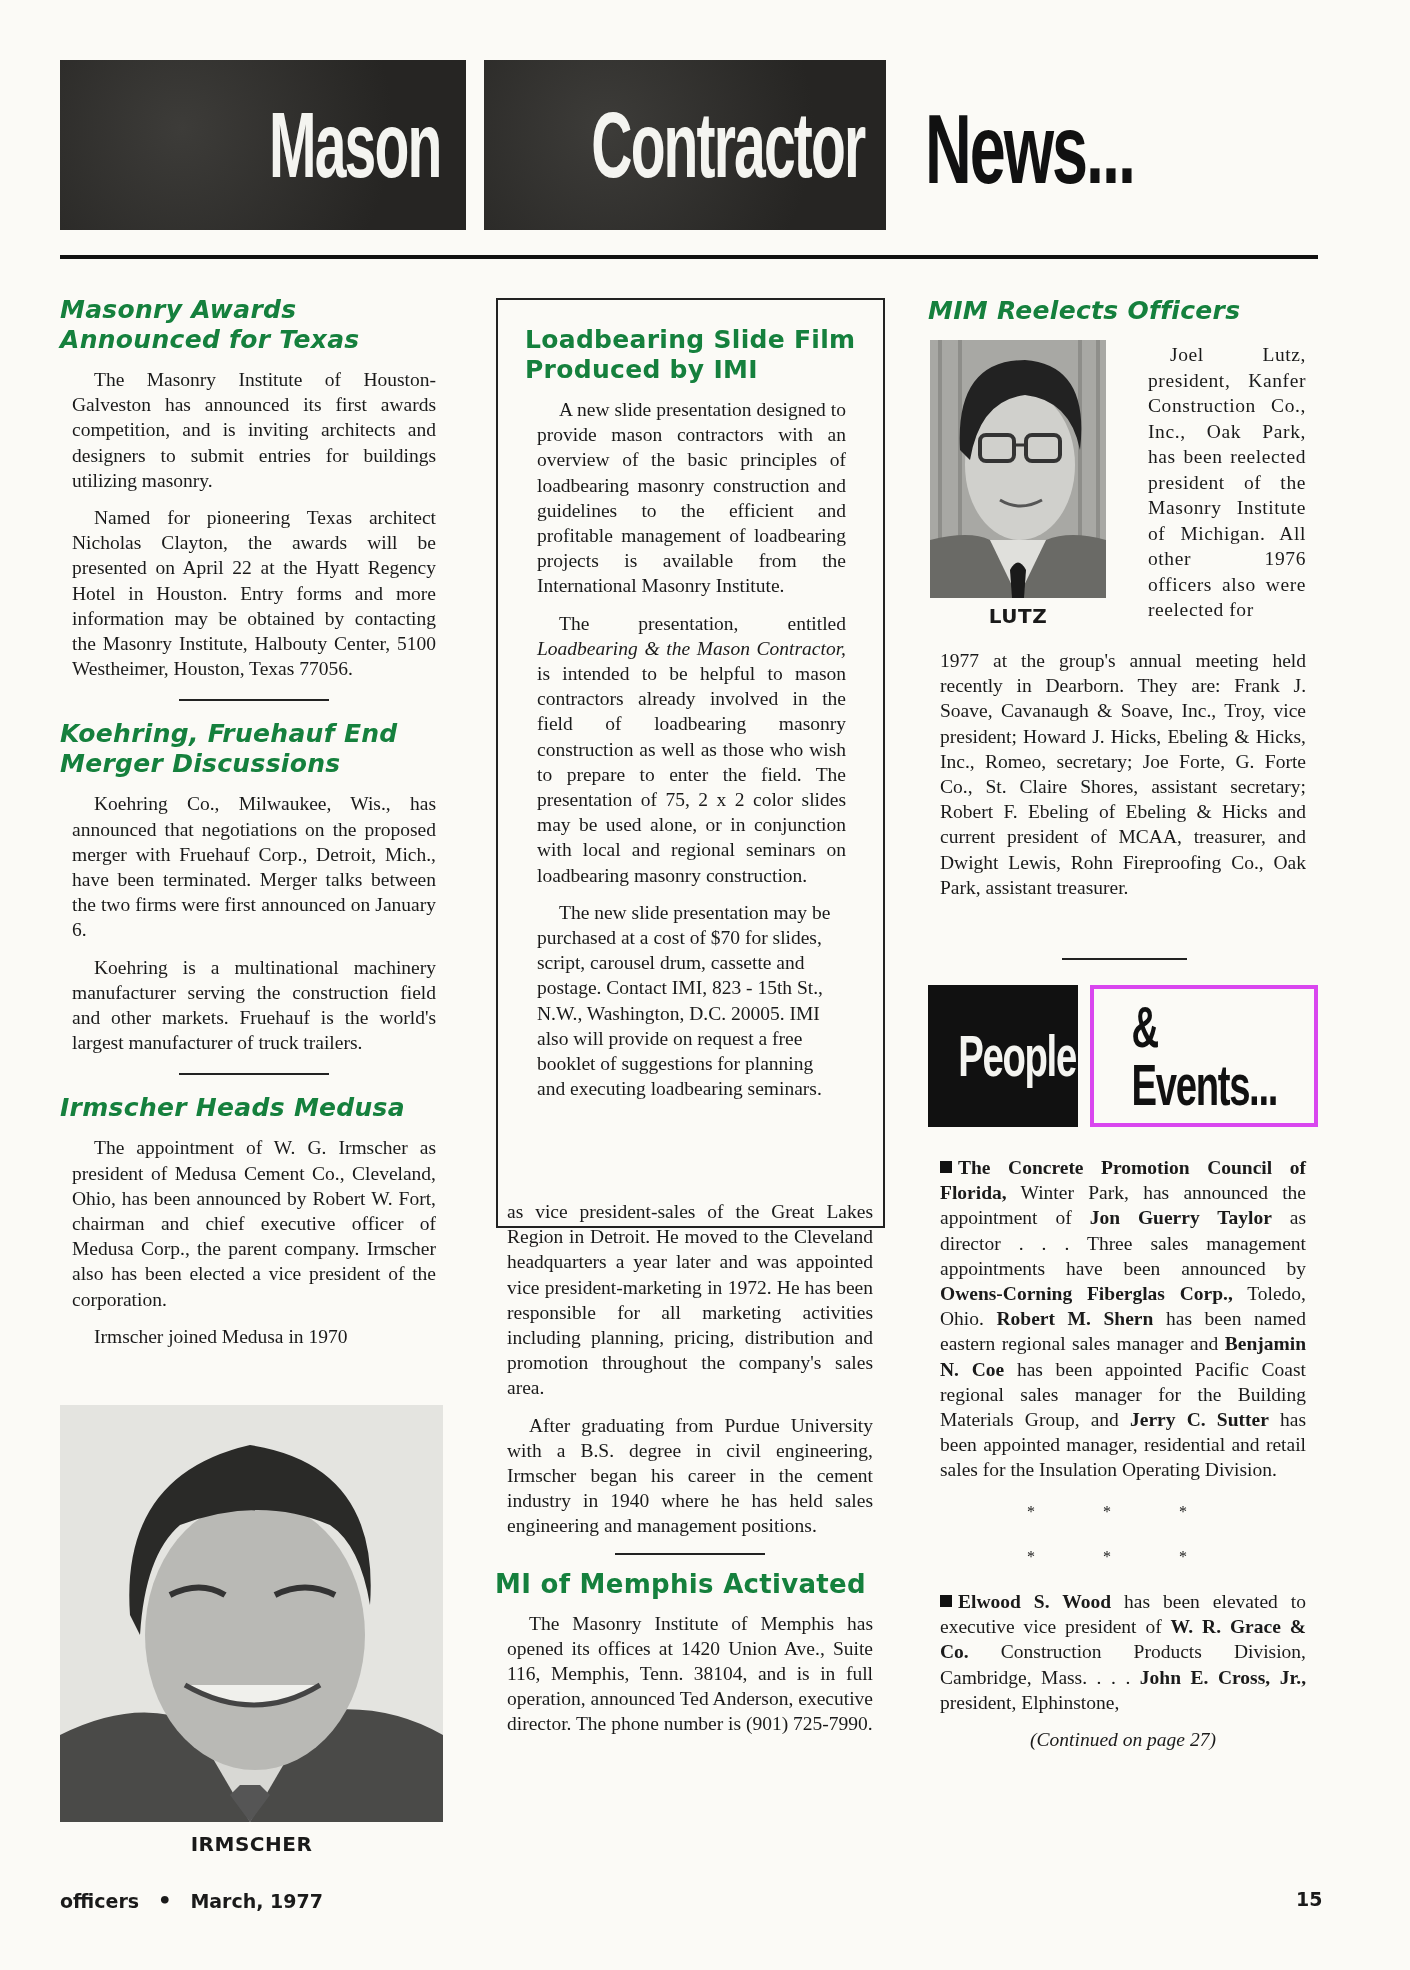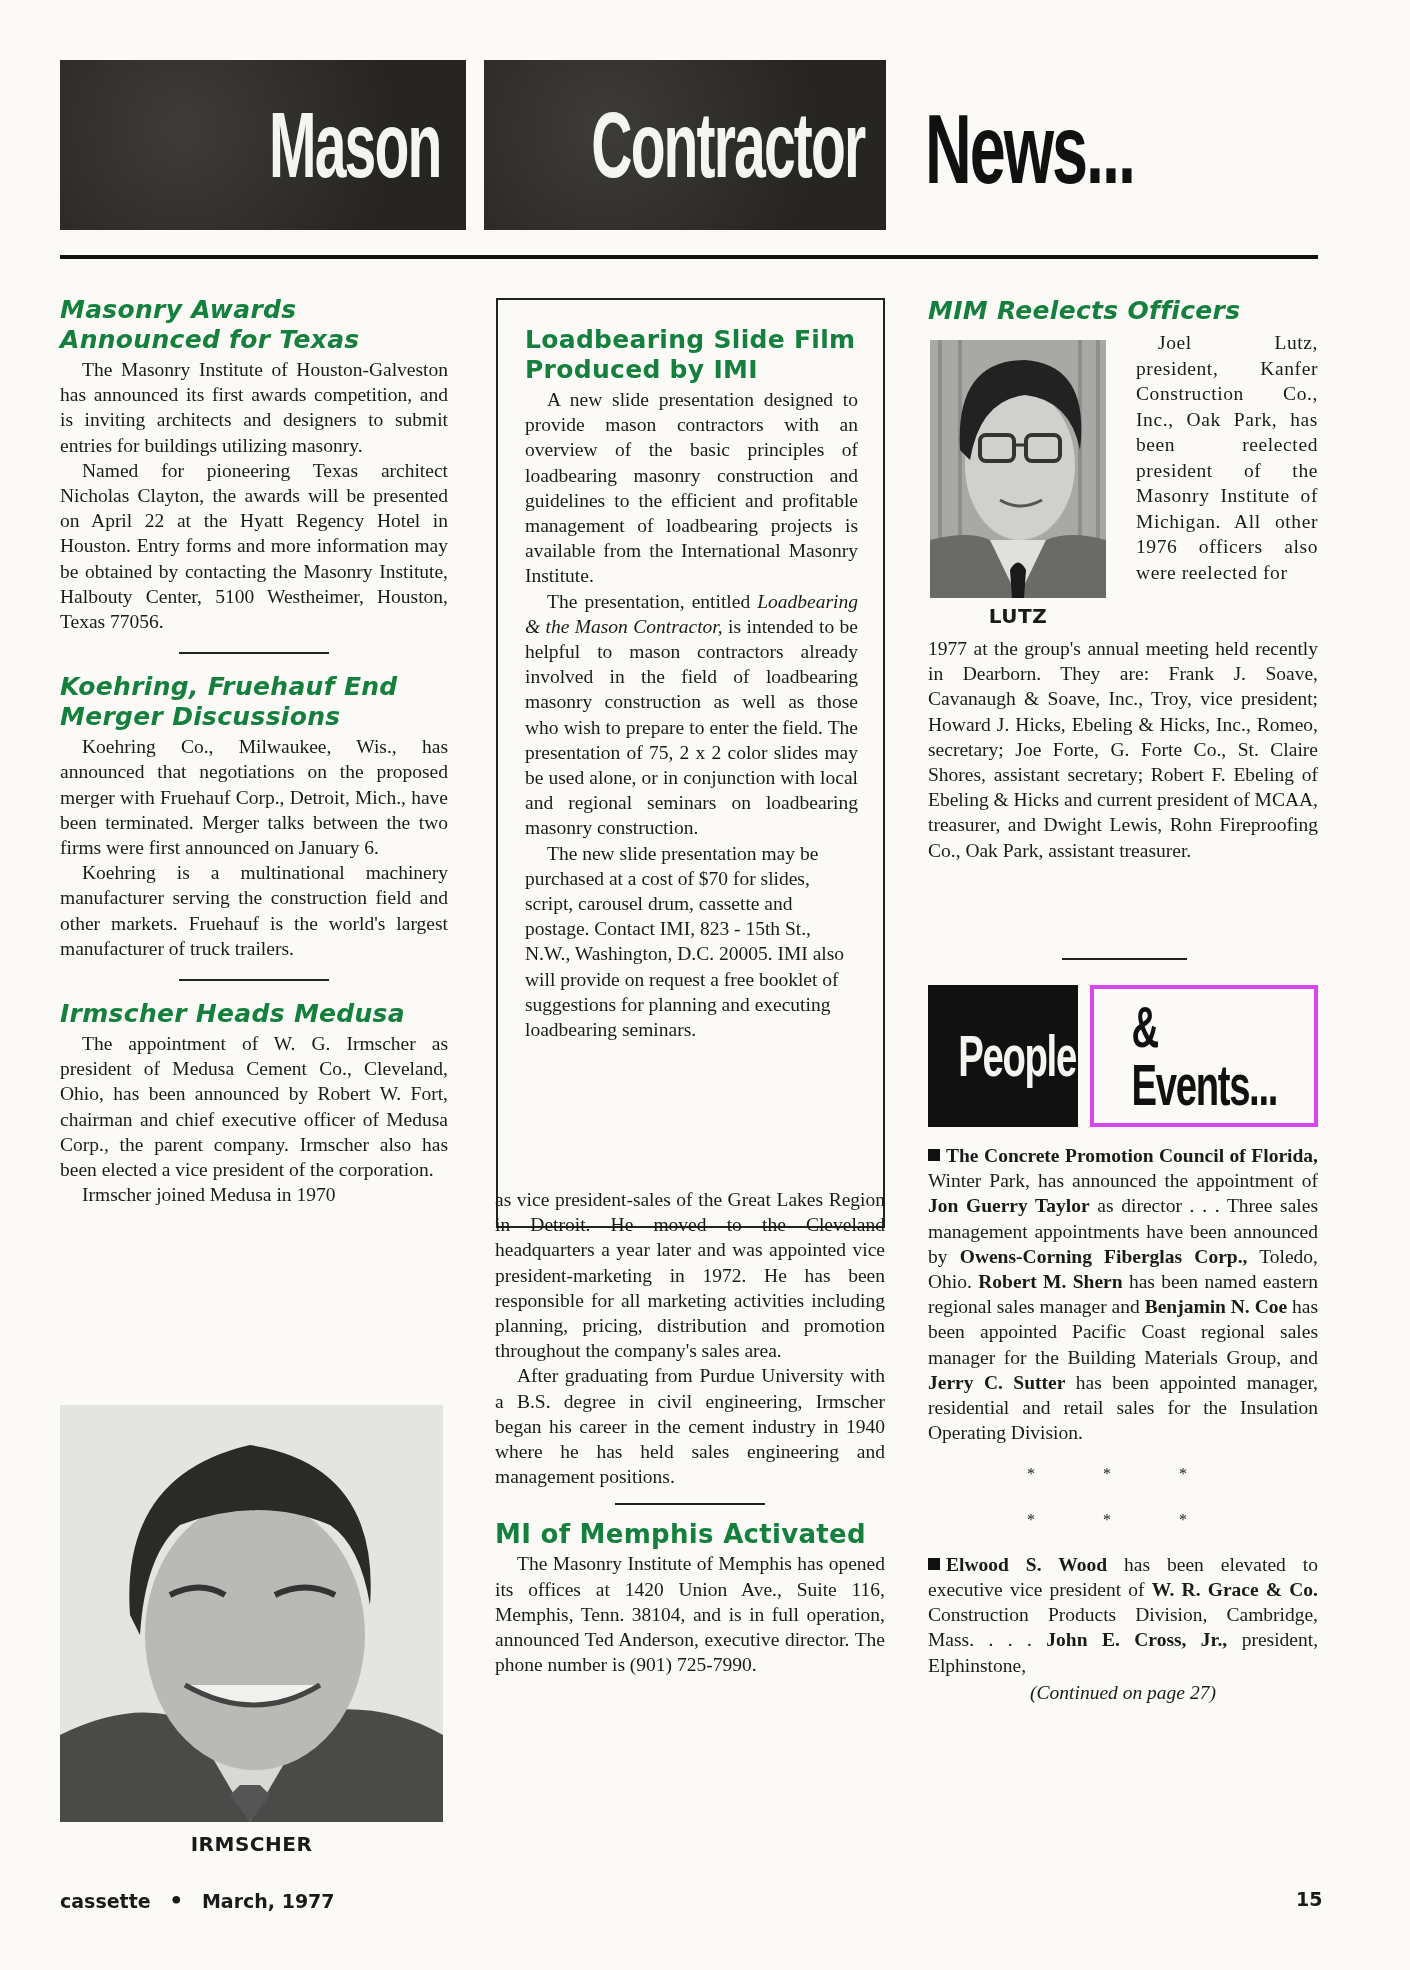--- a/index.html
+++ b/index.html
@@ -7,21 +7,21 @@
   .abs { position:absolute; }
   .hdr-box { position:absolute; top:60px; height:170px; background:#2e2d2b;
     background-image: radial-gradient(circle at 30% 40%, #3d3c39 0, #262523 70%);
     display:flex; align-items:center; justify-content:flex-end; }
   .hdr-word { font-family:"Liberation Sans", sans-serif; font-weight:bold; color:#f4f4f0;
     font-size:92px; letter-spacing:-3px; transform:scaleX(0.62); transform-origin:right center; line-height:1; }
   .hdr-news { position:absolute; top:100px; left:925px; font-family:"Liberation Sans", sans-serif; font-weight:bold;
     font-size:98px; letter-spacing:-3px; color:#111; transform:scaleX(0.66); transform-origin:left center; line-height:1; }
   .rule { position:absolute; left:60px; width:1258px; top:255px; height:4px; background:#111; }
   .col { position:absolute; font-family:"Liberation Serif", serif; font-size:19.5px; line-height:25.2px; text-align:justify; }
-  .col p { margin:0; text-indent:22px; hyphens:manual; }
+  .col p { margin:12px; text-indent:22px; hyphens:manual; }
   h2.hd { font-family:"DejaVu Sans", sans-serif; font-weight:bold; font-size:25px; line-height:30px; margin:0 0 2px 0; color:#15803d; letter-spacing:0.3px; }
   h2.it { font-style:italic; }
   .sep { width:150px; height:2px; background:#222; margin:18px auto 18px auto; }
   .box { position:absolute; left:496px; top:298px; width:389px; height:930px; border:2px solid #222; box-sizing:border-box; }
   .photo { position:absolute; background:#9a9a96; overflow:hidden; }
   .caption { position:absolute; font-family:"DejaVu Sans", sans-serif; font-weight:bold; font-size:20px; text-align:center; letter-spacing:0.5px; }
   .pe-black { position:absolute; left:928px; top:985px; width:150px; height:142px; background:#111; display:flex; align-items:center; justify-content:flex-start; }
   .pe-white { position:absolute; left:1090px; top:985px; width:228px; height:142px; border:4px solid #d946ef; box-sizing:border-box; display:flex; align-items:center; justify-content:center; }
   .pe-word { font-family:"Liberation Sans", sans-serif; font-weight:bold; font-size:58px; letter-spacing:-2px; transform:scaleX(0.66); line-height:1; }
   .bullet { display:inline-block; width:12px; height:12px; background:#111; margin-right:6px; vertical-align:1px; }
@@ -142,17 +142,17 @@
   </p>
   <div class="stars" style="margin-top:16px; margin-bottom:20px;">* * *</div>
   <div class="stars" style="margin-top:14px; margin-bottom:20px;">* * *</div>
   <p style="text-indent:0;">
     <span class="bullet"></span><b>Elwood S. Wood</b><span> has been elevated to executive vice president of </span><b>W. R. Grace &amp; Co.</b><span> Construction Products Division, Cambridge, Mass. . . . </span><b>John E. Cross, Jr.,</b><span> president, Elphinstone,</span>
   </p>
   <div style="text-align:center; font-style:italic; margin-top:2px;">(Continued on page 27)</div>
 </div>
 
 <div class="footer" style="left:60px;">
-  <span>cassette</span>
+  <span>officers</span>
   <span style="margin:0 12px; font-size:22px;">•</span>
   <span>March, 1977</span>
 </div>
 <div class="footer" style="left:1296px;">15</div>
 
 </body></html>

